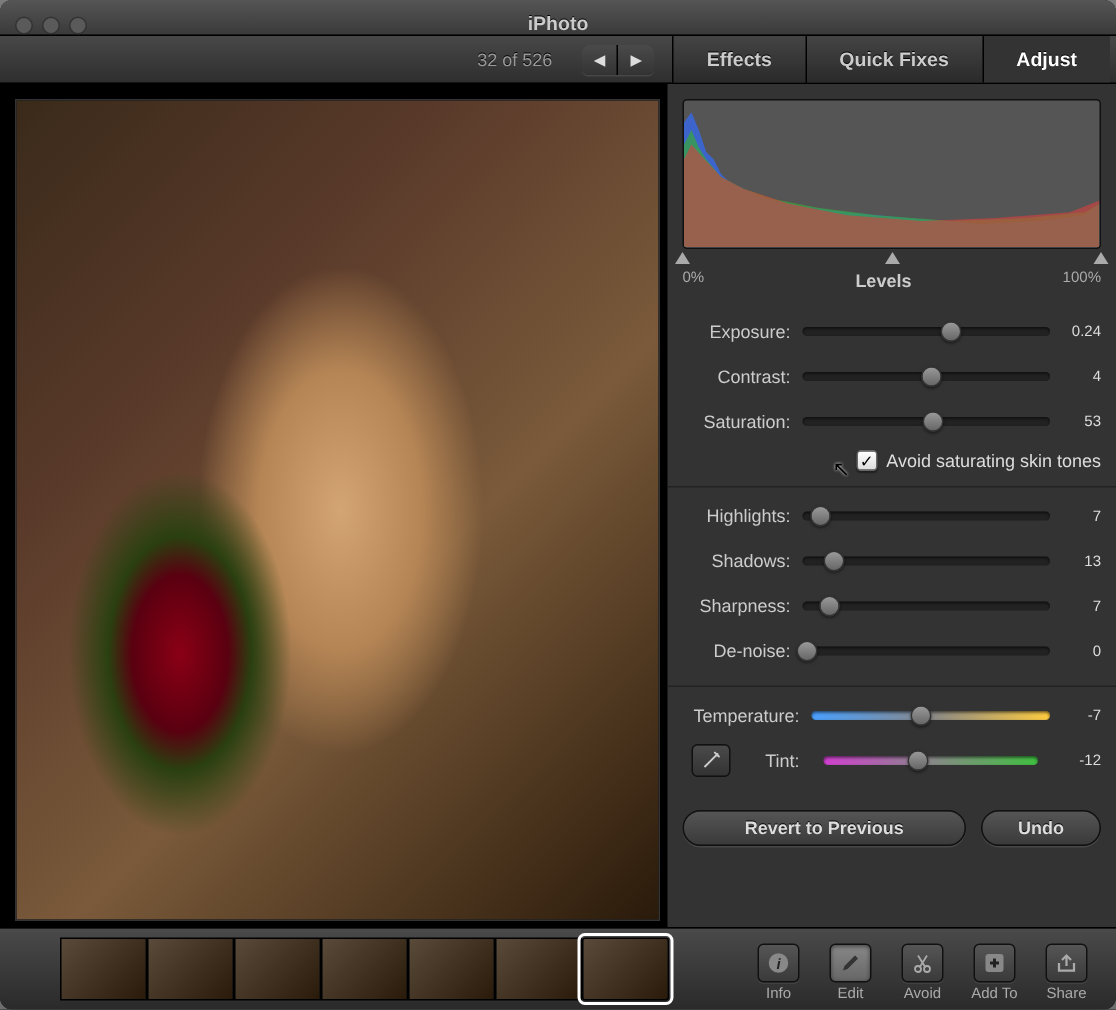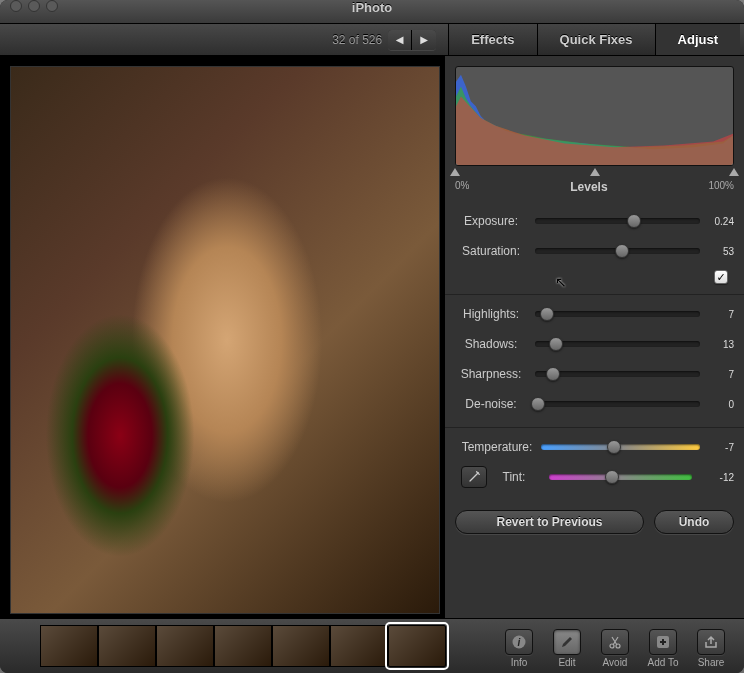--- a/index.html
+++ b/index.html
@@ -1,23 +1,23 @@
 <!DOCTYPE html>
 <html><head>
 <meta charset="utf-8">
 <style>
 * { margin: 0; padding: 0; box-sizing: border-box; font-family: "Lucida Grande", "Helvetica Neue", Arial, sans-serif; }
 body { background: #888; display: flex; justify-content: center; align-items: center; min-height: 100vh; }
 .window { width: 744px; height: 673px; background: #222; border-radius: 8px; box-shadow: 0 10px 40px rgba(0,0,0,0.5); overflow: hidden; display: flex; flex-direction: column; }
-.titlebar { height: 24px; background: linear-gradient(to bottom, #555, #3a3a3a); display: flex; align-items: flex-start; position: relative; border-bottom: 1px solid #000; }
+.titlebar { height: 24px; background: linear-gradient(to bottom, #555, #3a3a3a); display: flex; align-items: flex-end; position: relative; border-bottom: 1px solid #000; }
 .traffic-lights { display: flex; gap: 6px; padding-left: 10px; }
 .traffic-light { width: 12px; height: 12px; border-radius: 50%; background: #5a5a5a; border: 1px solid #333; }
 .title { position: absolute; left: 50%; transform: translateX(-50%); color: #ccc; font-size: 13px; font-weight: bold; text-shadow: 0 -1px 0 #000; }
 .toolbar { height: 32px; background: linear-gradient(to bottom, #484848, #2e2e2e); border-bottom: 1px solid #000; display: flex; align-items: center; justify-content: flex-end; padding: 0 4px; }
-.counter { color: #999; font-size: 12px; margin-right: 6px; text-shadow: 0 -1px 0 #000; }
+.counter { color: #999; font-size: 12px; margin-right: 20px; text-shadow: 0 -1px 0 #000; }
 .nav-arrows { display: flex; border-radius: 4px; overflow: hidden; box-shadow: 0 1px 0 rgba(255,255,255,0.1), inset 0 1px 2px rgba(0,0,0,0.5); margin-right: 12px; }
 .nav-arrow { width: 24px; height: 20px; background: linear-gradient(to bottom, #4a4a4a, #333); color: #ddd; display: flex; align-items: center; justify-content: center; font-size: 10px; cursor: pointer; border: none; }
 .nav-arrow:first-child { border-right: 1px solid #000; }
 .tabs { display: flex; height: 100%; }
 .tab { padding: 0 22px; color: #ccc; font-size: 13px; font-weight: bold; display: flex; align-items: center; cursor: pointer; border-left: 1px solid #000; text-shadow: 0 -1px 0 #000; background: linear-gradient(to bottom, #444, #2a2a2a); }
 .tab.active { background: #333; color: #fff; }
 .main { flex: 1; display: flex; min-height: 0; background: #000; }
 .photo-area { flex: 1; background: #000; display: flex; flex-direction: column; padding: 10px 4px 4px 10px; }
 .photo { flex: 1; background: linear-gradient(135deg, #3a2a1a 0%, #5a3a2a 30%, #7a5a3a 60%, #2a1a0a 100%); border: 1px solid #333; position: relative; overflow: hidden; }
 .photo::before { content: ""; position: absolute; top: 20%; left: 28%; width: 45%; height: 60%; background: radial-gradient(ellipse at center, #d4a574 0%, #b58555 40%, transparent 70%); border-radius: 50% 50% 40% 40%; }
@@ -26,21 +26,21 @@
 .histogram-box { margin: 10px 10px 4px 10px; height: 100px; background: #555; border: 1px solid #111; border-radius: 3px; position: relative; overflow: hidden; }
 .histogram-svg { width: 100%; height: 100%; display: block; }
 .levels-rail { height: 10px; margin: 0 10px; position: relative; }
 .level-marker { position: absolute; top: -2px; width: 0; height: 0; border-left: 5px solid transparent; border-right: 5px solid transparent; border-bottom: 8px solid #aaa; transform: translateX(-50%); cursor: pointer; }
 .level-marker.mid { left: 50%; }
 .level-marker.right { left: 100%; }
 .levels-labels { display: flex; justify-content: space-between; padding: 0 10px 8px 10px; color: #aaa; font-size: 10px; }
 .levels-labels span:nth-child(2) { font-size: 12px; color: #ccc; font-weight: bold; }
 .slider-group { padding: 4px 10px 8px 10px; border-bottom: 1px solid #222; }
 .slider-row { display: flex; align-items: center; height: 30px; }
-.slider-label { width: 80px; text-align: center; color: #ccc; font-size: 12px; padding-right: 8px; }
+.slider-label { width: 80px; text-align: right; color: #ccc; font-size: 12px; padding-right: 8px; }
 .slider-track { flex: 1; height: 6px; background: #222; border-radius: 3px; position: relative; box-shadow: inset 0 1px 2px rgba(0,0,0,0.6); }
 .slider-track.temp { background: linear-gradient(to right, #4aa0ff, #888, #ffcc40); }
 .slider-track.tint { background: linear-gradient(to right, #d040d0, #888, #40c040); }
 .slider-thumb { position: absolute; top: 50%; width: 14px; height: 14px; background: linear-gradient(to bottom, #999, #666); border: 1px solid #333; border-radius: 50%; transform: translate(-50%, -50%); cursor: pointer; box-shadow: 0 1px 2px rgba(0,0,0,0.5); }
 .slider-value { width: 34px; text-align: right; color: #ddd; font-size: 10px; padding-left: 4px; }
 .checkbox-row { display: flex; align-items: center; justify-content: flex-end; padding: 4px 0 2px 0; position: relative; }
 .checkbox { width: 14px; height: 14px; background: linear-gradient(to bottom,#fff,#ddd); border: 1px solid #666; border-radius: 3px; margin-right: 6px; display: flex; align-items: center; justify-content: center; font-size: 11px; color: #000; cursor: pointer; box-shadow: 0 1px 1px rgba(0,0,0,0.4); }
 .checkbox-label { color: #ddd; font-size: 12px; }
 .cursor-arrow { position: absolute; left: 100px; top: 8px; font-size: 14px; color: #000; pointer-events: none; filter: drop-shadow(0 0 1px #fff); }
 .eyedropper-row { display: flex; align-items: center; gap: 8px; }
@@ -116,28 +116,36 @@
 
       <div class="slider-group">
         <div class="slider-row">
           <div class="slider-label">Exposure:</div>
           <div class="slider-track">
               <div class="slider-thumb" style="left: 60%;"></div>
             </div>
           <div class="slider-value">0.24</div>
         </div>
         <div class="slider-row">
+          <div class="slider-label">Contrast:</div>
+          <div class="slider-track">
+              <div class="slider-thumb" style="left: 52%;"></div>
+            </div>
+          <div class="slider-value">4</div>
+        </div>
+        <div class="slider-row">
           <div class="slider-label">Saturation:</div>
           <div class="slider-track">
               <div class="slider-thumb" style="left: 53%;"></div>
             </div>
           <div class="slider-value">53</div>
         </div>
         <div class="checkbox-row">
           <div class="checkbox">✓</div>
+          <div class="checkbox-label">Avoid saturating skin tones</div>
           <div class="cursor-arrow">↖</div>
         </div>
       </div>
 
       <div class="slider-group">
         <div class="slider-row">
           <div class="slider-label">Highlights:</div>
           <div class="slider-track">
               <div class="slider-thumb" style="left: 7%;"></div>
             </div>

